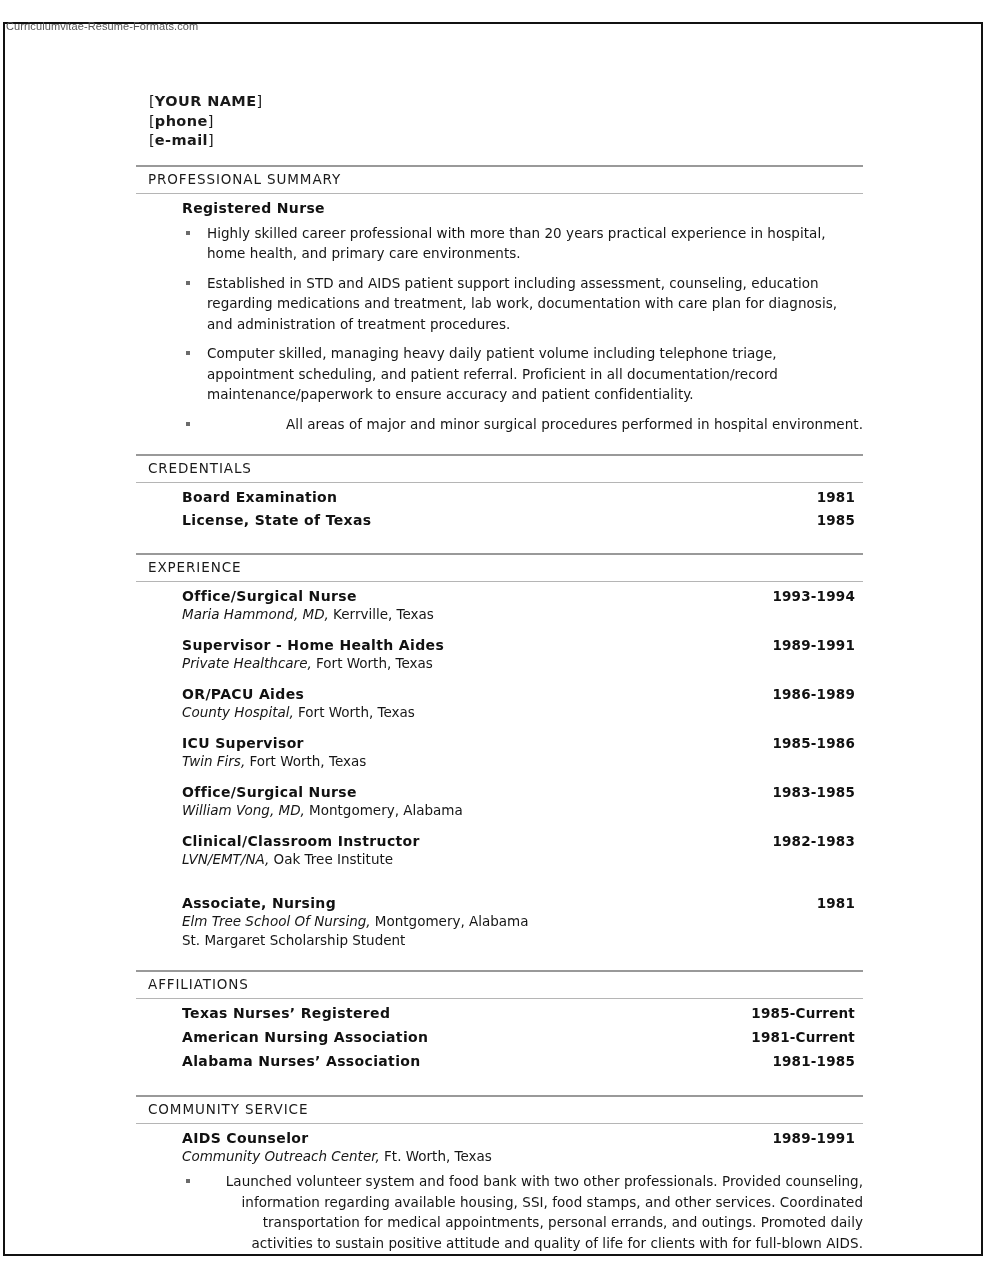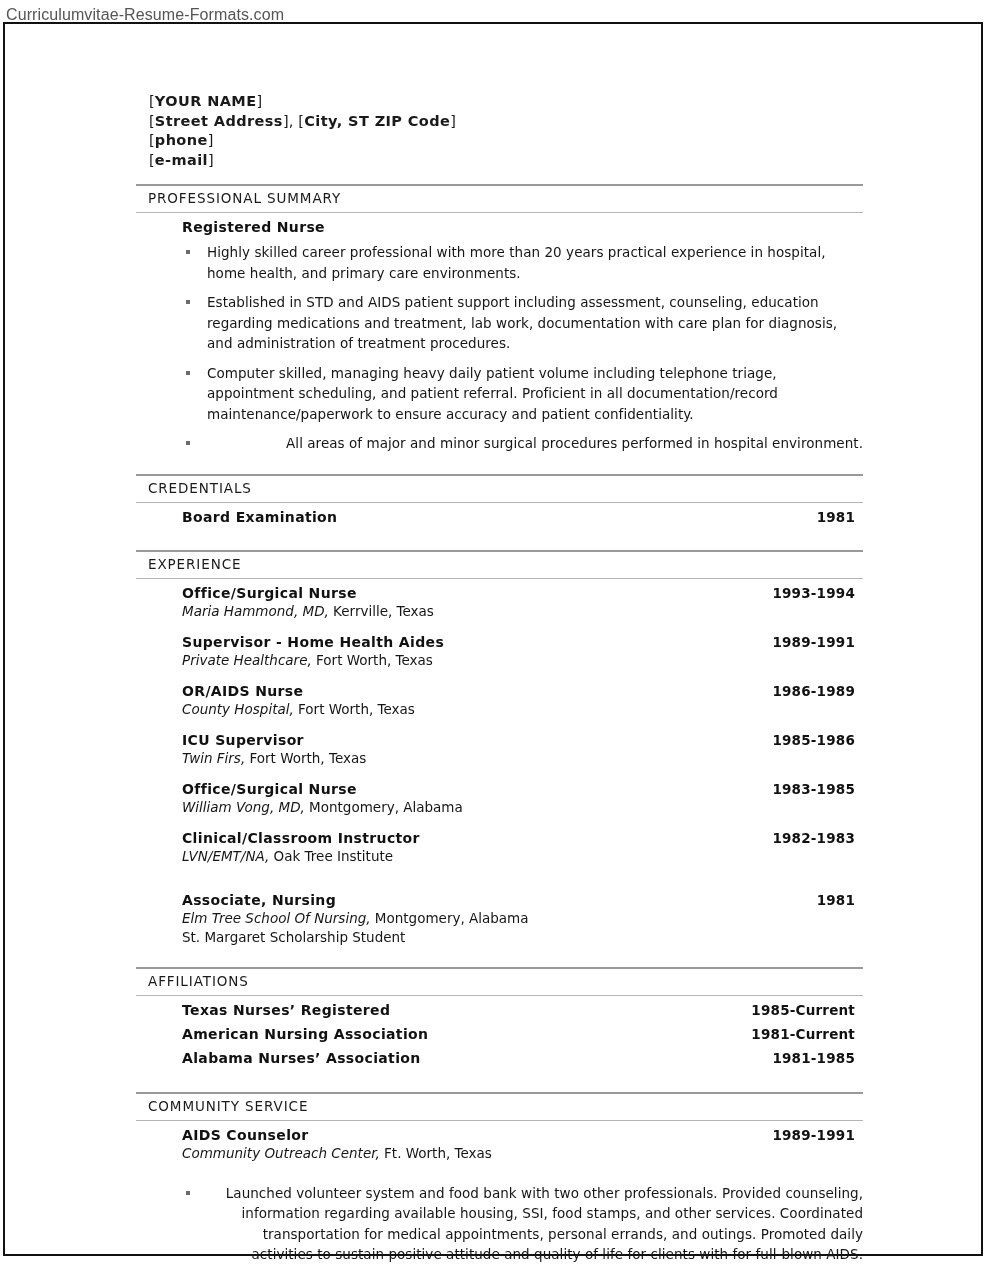--- a/index.html
+++ b/index.html
@@ -13,24 +13,24 @@
     height: 1282px;
     font-family: "DejaVu Sans", sans-serif;
     color: #1a1a1a;
     position: relative;
     overflow: hidden;
   }
 
   
   .site-label {
     position: absolute;
-    top: 6px;
+    top: 20px;
     left: 6px;
     font-family: "Liberation Sans", sans-serif;
-    font-size: 16px;
+    font-size: 11px;
     color: #555555;
     letter-spacing: 0.1px;
     white-space: nowrap;
     z-index: 5;
   }
 
   
   .page-sheet {
     position: absolute;
     left: 3px;
@@ -157,33 +157,32 @@
   }
 
   .summary-title {
     font-size: 14px;
     font-weight: 700;
     letter-spacing: 0.35px;
     margin-bottom: 7px;
     color: #111111;
   }
 
-  .cs-bullets { margin-top: 20px; }
+  .cs-bullets { margin-top: 5px; }
 </style>
 </head>
 <body>
 
 <div class="site-label">Curriculumvitae-Resume-Formats.com</div>
 
 <div class="page-sheet">
   <div class="page-inner">
 
     <div class="contact-block">
       <div class="contact-line"><span class="bk">[</span><span class="bd">YOUR NAME</span><span class="bk">]</span></div>
-      <div class="contact-line"><span class="bk">[</span><span class="bd">Street Address</span><span class="bk">],</span> <span class="bk">[</span><span class="bd">City, ST  ZIP Code</span><span class="bk">]</span></div>
       <div class="contact-line"><span class="bk">[</span><span class="bd">phone</span><span class="bk">]</span></div>
       <div class="contact-line"><span class="bk">[</span><span class="bd">e-mail</span><span class="bk">]</span></div>
     </div>
 
     <div class="section">
       <div class="section-head">PROFESSIONAL SUMMARY</div>
       <div class="section-body">
         <div class="summary-title">Registered Nurse</div>
         <ul class="bullets">
           <li class="bullet"><span class="dot"></span><span>Highly skilled career professional with more than 20 years practical experience in hospital, home health, and primary care environments.</span></li>
@@ -196,20 +195,26 @@
 
     <div class="section">
       <div class="section-head">CREDENTIALS</div>
       <div class="section-body">
         <div class="entry cred-row">
           <div class="entry-row">
             <span class="entry-title">Board Examination</span>
             <span class="entry-date">1981</span>
           </div>
         </div>
+        <div class="entry cred-row">
+          <div class="entry-row">
+            <span class="entry-title">License, State of Texas</span>
+            <span class="entry-date">1985</span>
+          </div>
+        </div>
       </div>
     </div>
 
     <div class="section">
       <div class="section-head">EXPERIENCE</div>
       <div class="section-body">
 
         <div class="entry exp-entry">
           <div class="entry-row">
             <span class="entry-title">Office/Surgical Nurse</span>
@@ -221,21 +226,21 @@
         <div class="entry exp-entry">
           <div class="entry-row">
             <span class="entry-title">Supervisor - Home Health Aides</span>
             <span class="entry-date">1989-1991</span>
           </div>
           <div class="entry-sub"><span class="it">Private Healthcare,</span><span> Fort Worth, Texas</span></div>
         </div>
 
         <div class="entry exp-entry">
           <div class="entry-row">
-            <span class="entry-title">OR/AIDS Nurse</span>
+            <span class="entry-title">OR/PACU Aides</span>
             <span class="entry-date">1986-1989</span>
           </div>
           <div class="entry-sub"><span class="it">County Hospital,</span><span> Fort Worth, Texas</span></div>
         </div>
 
         <div class="entry exp-entry">
           <div class="entry-row">
             <span class="entry-title">ICU Supervisor</span>
             <span class="entry-date">1985-1986</span>
           </div>

